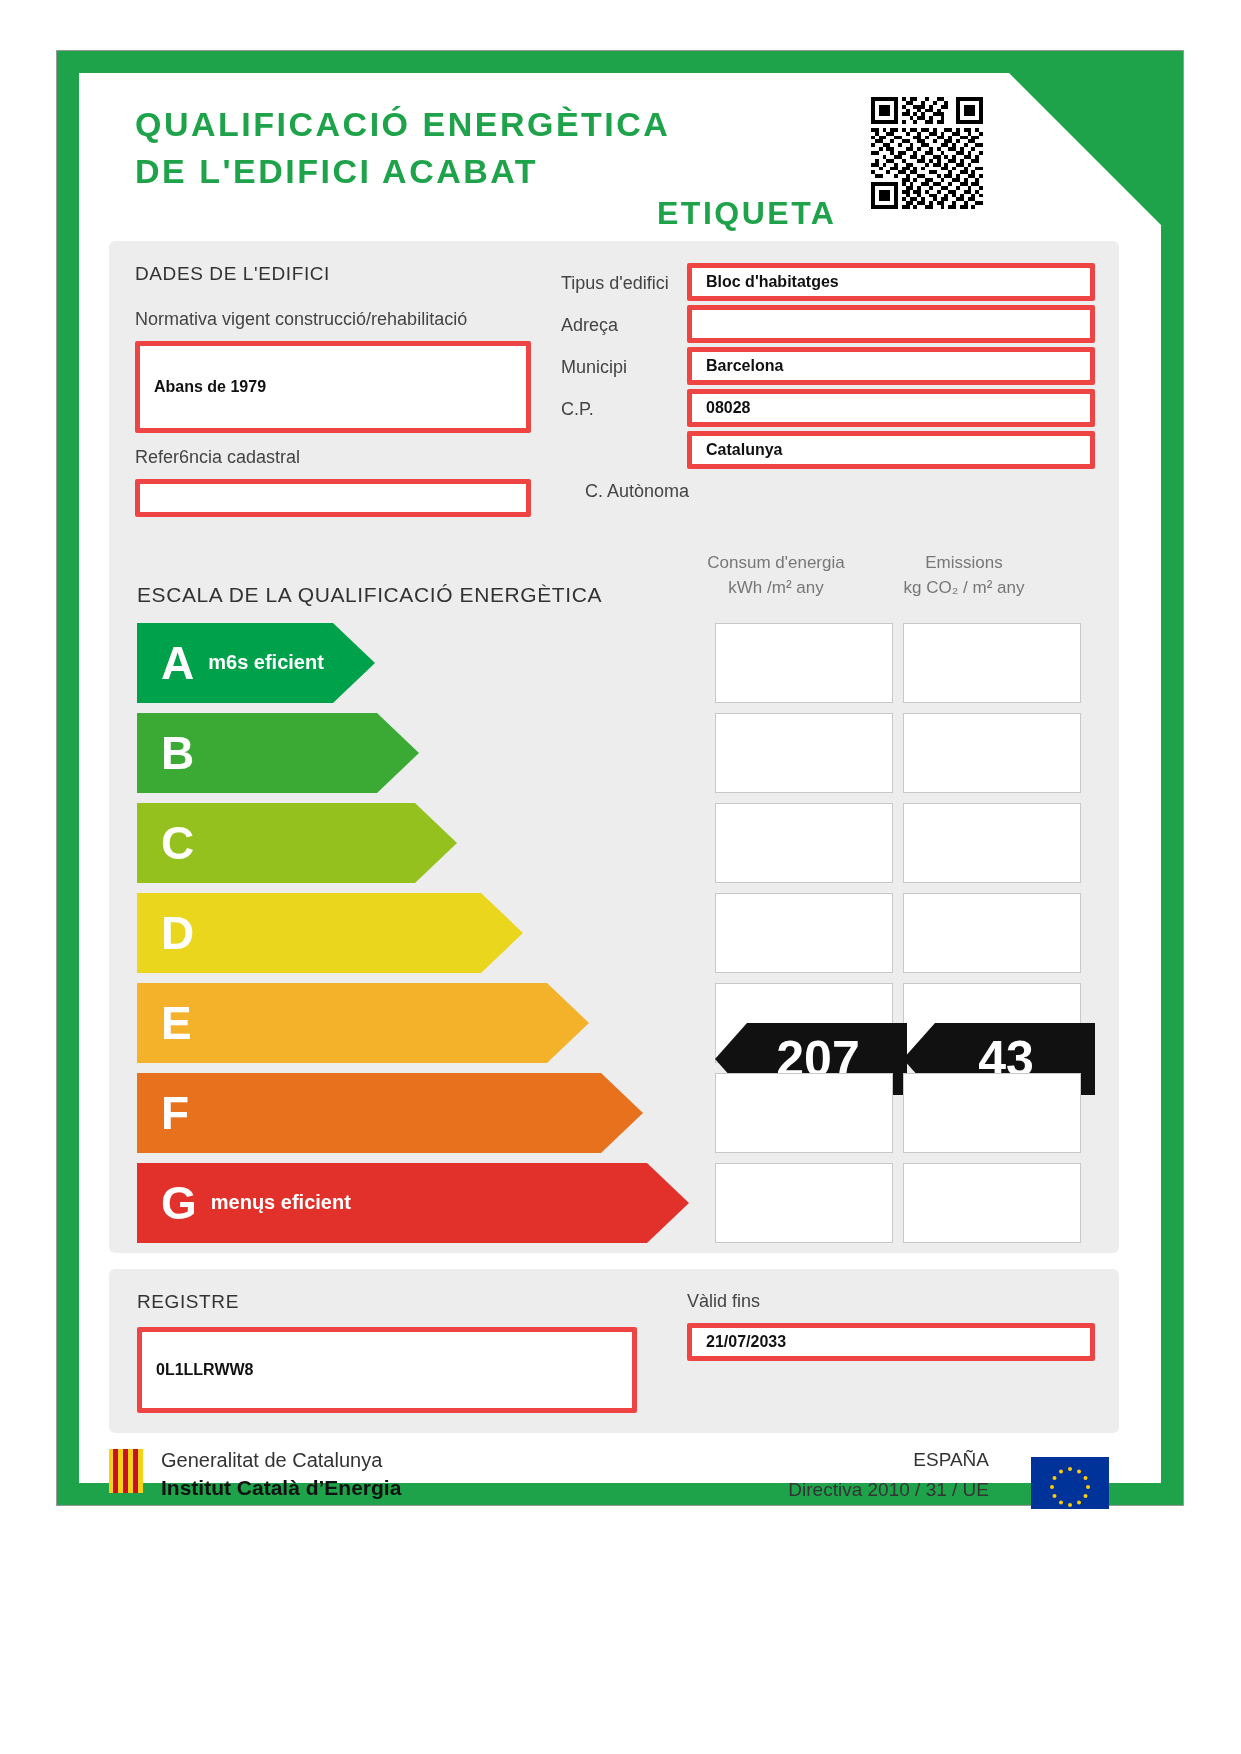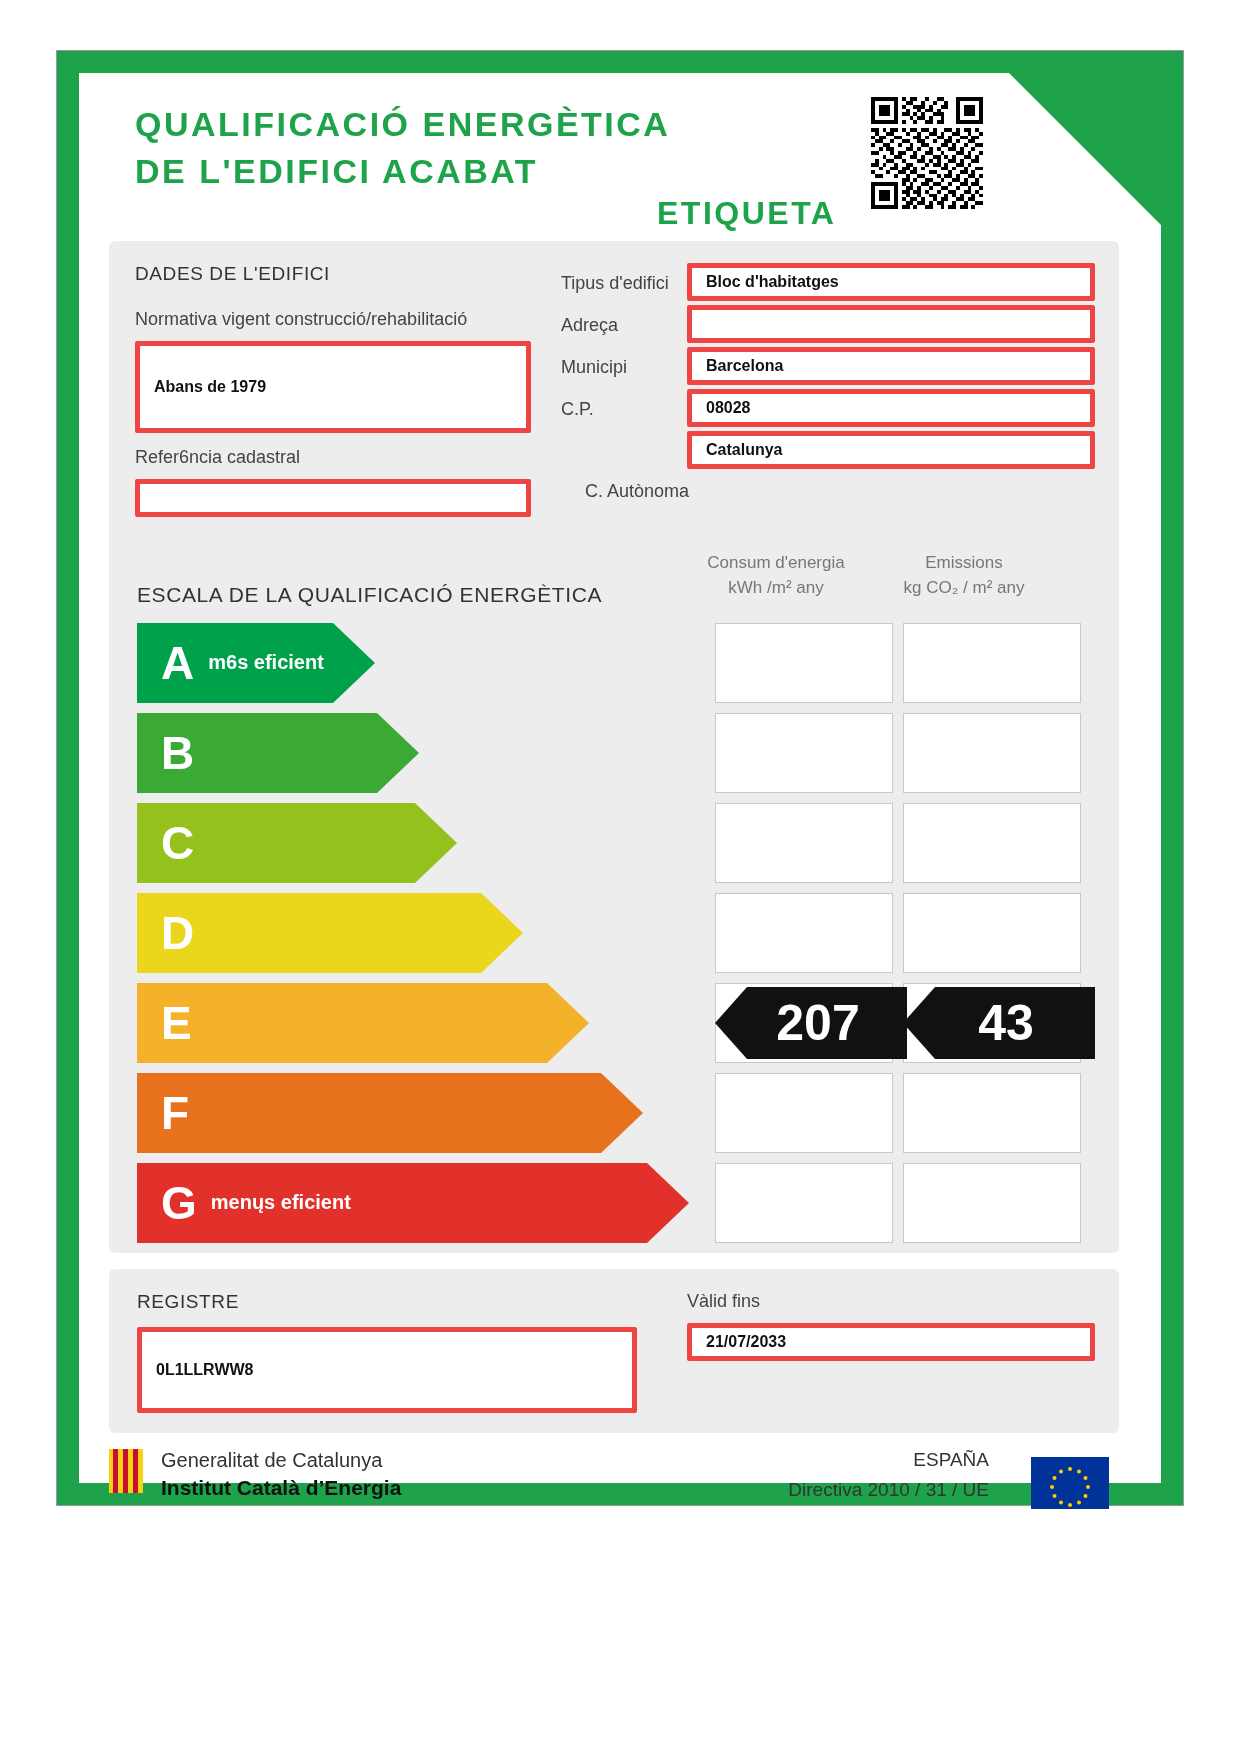--- a/index.html
+++ b/index.html
@@ -180,20 +180,21 @@
     position: absolute;
     height: 72px;
     background: #111111;
     color: #ffffff;
     font-size: 50px;
     font-weight: bold;
     display: flex;
     align-items: center;
     justify-content: center;
     padding-left: 14px;
+    margin-top: 36px;
   }
   
   .panel-register {
     left: 30px;
     top: 1196px;
     width: 1010px;
     height: 164px;
   }
   
   .footer {

